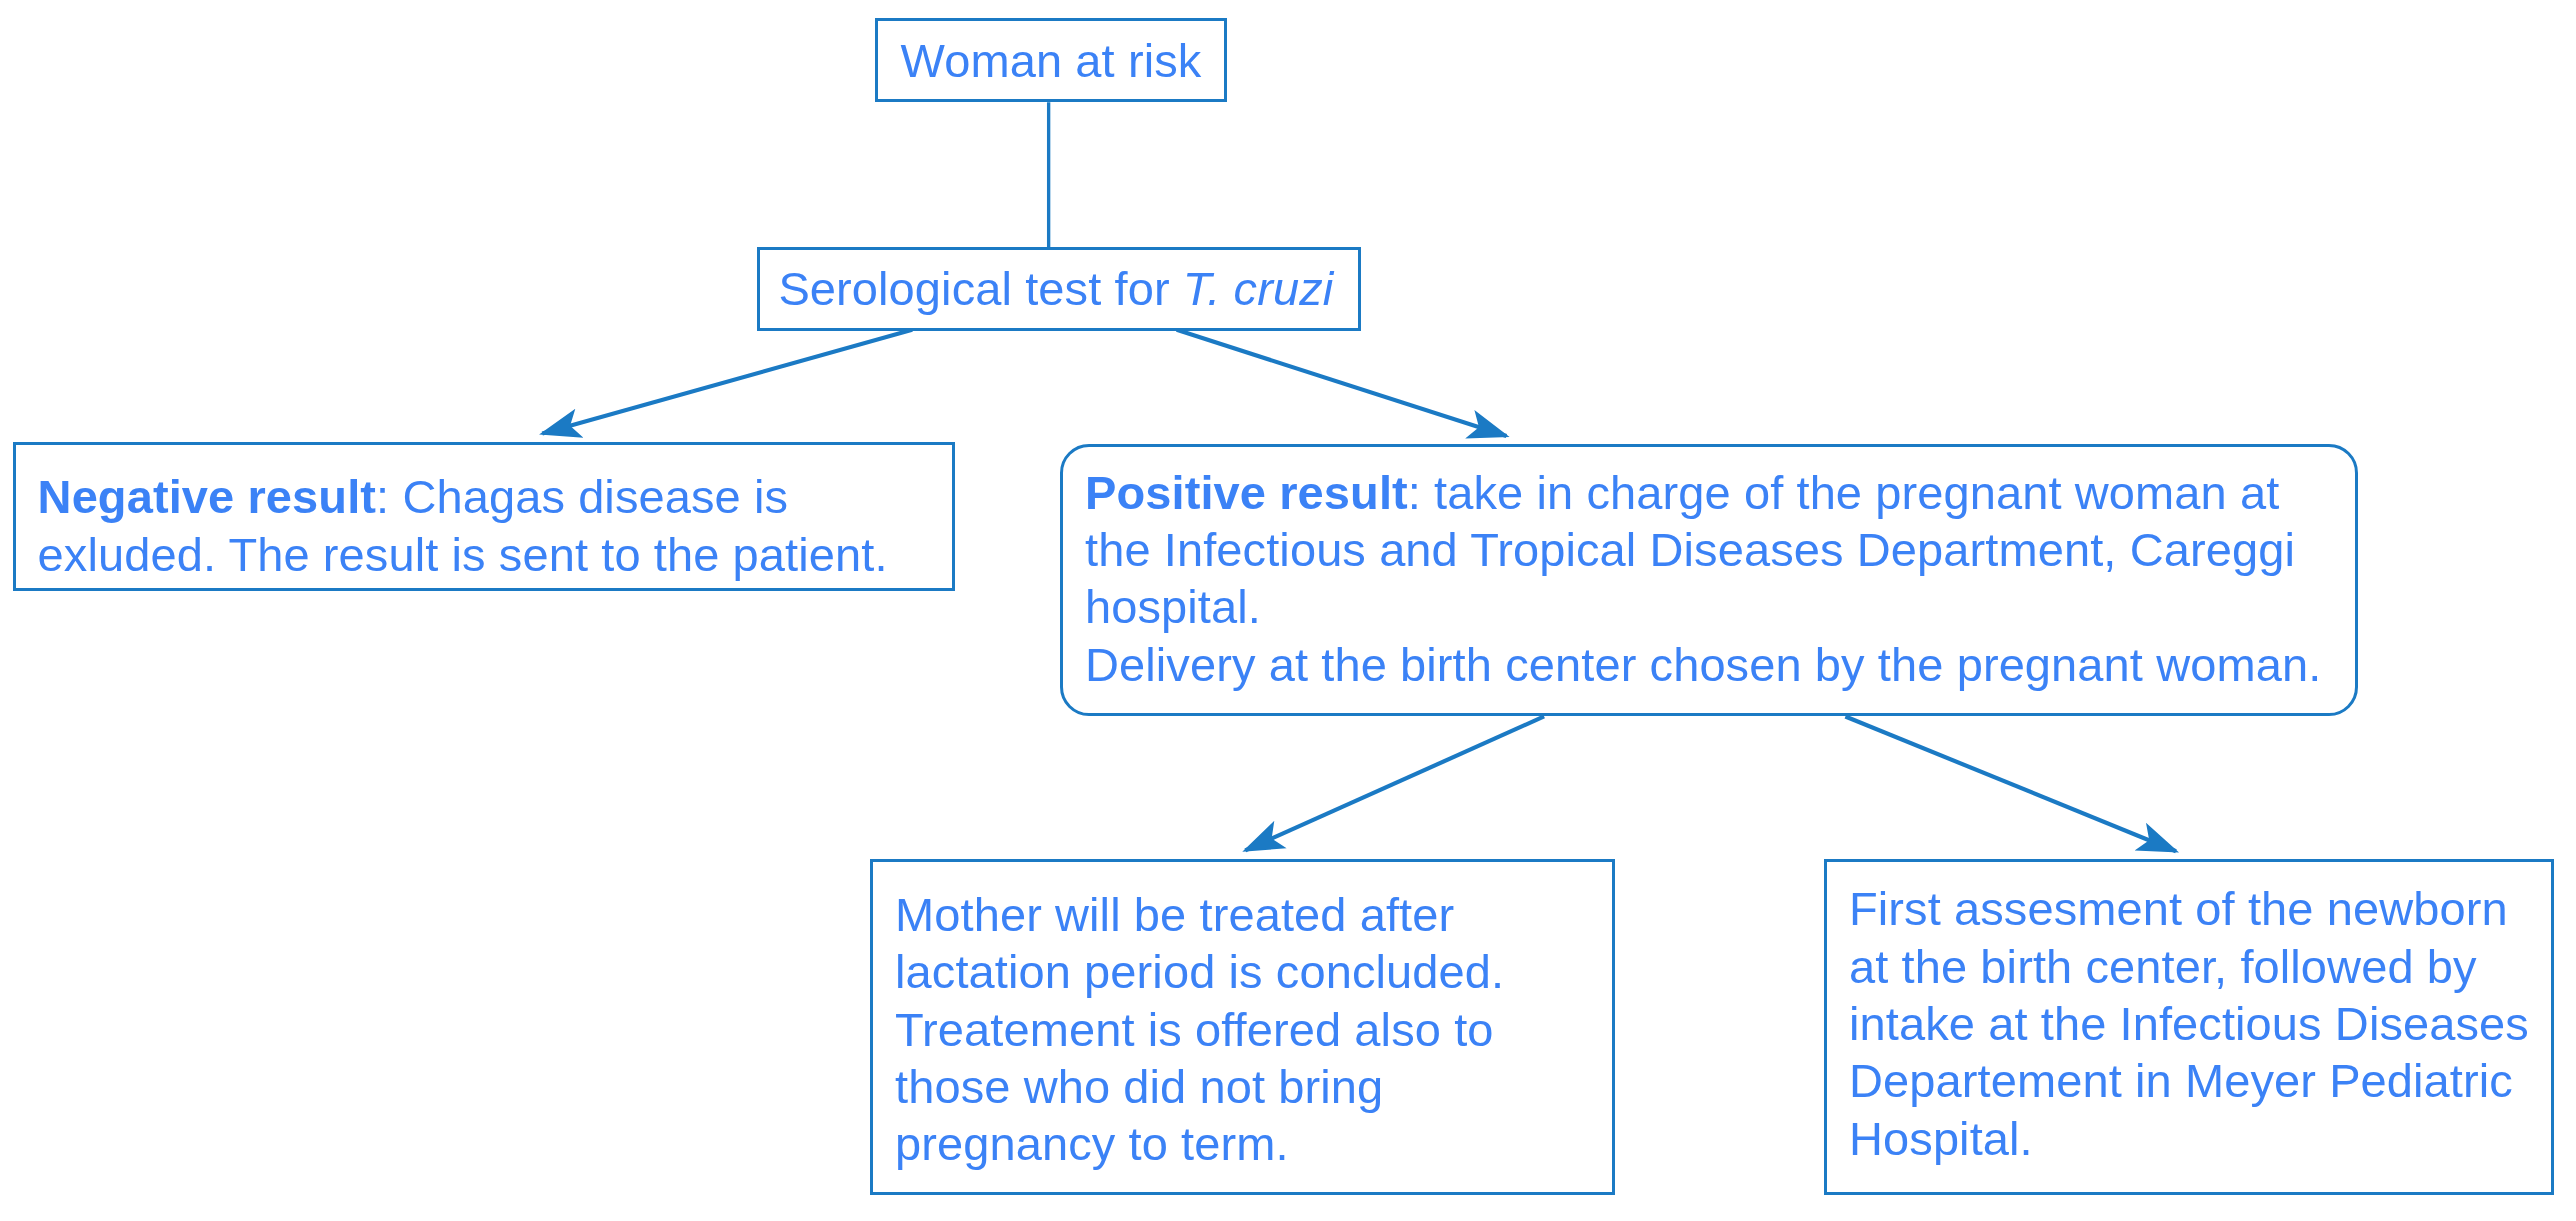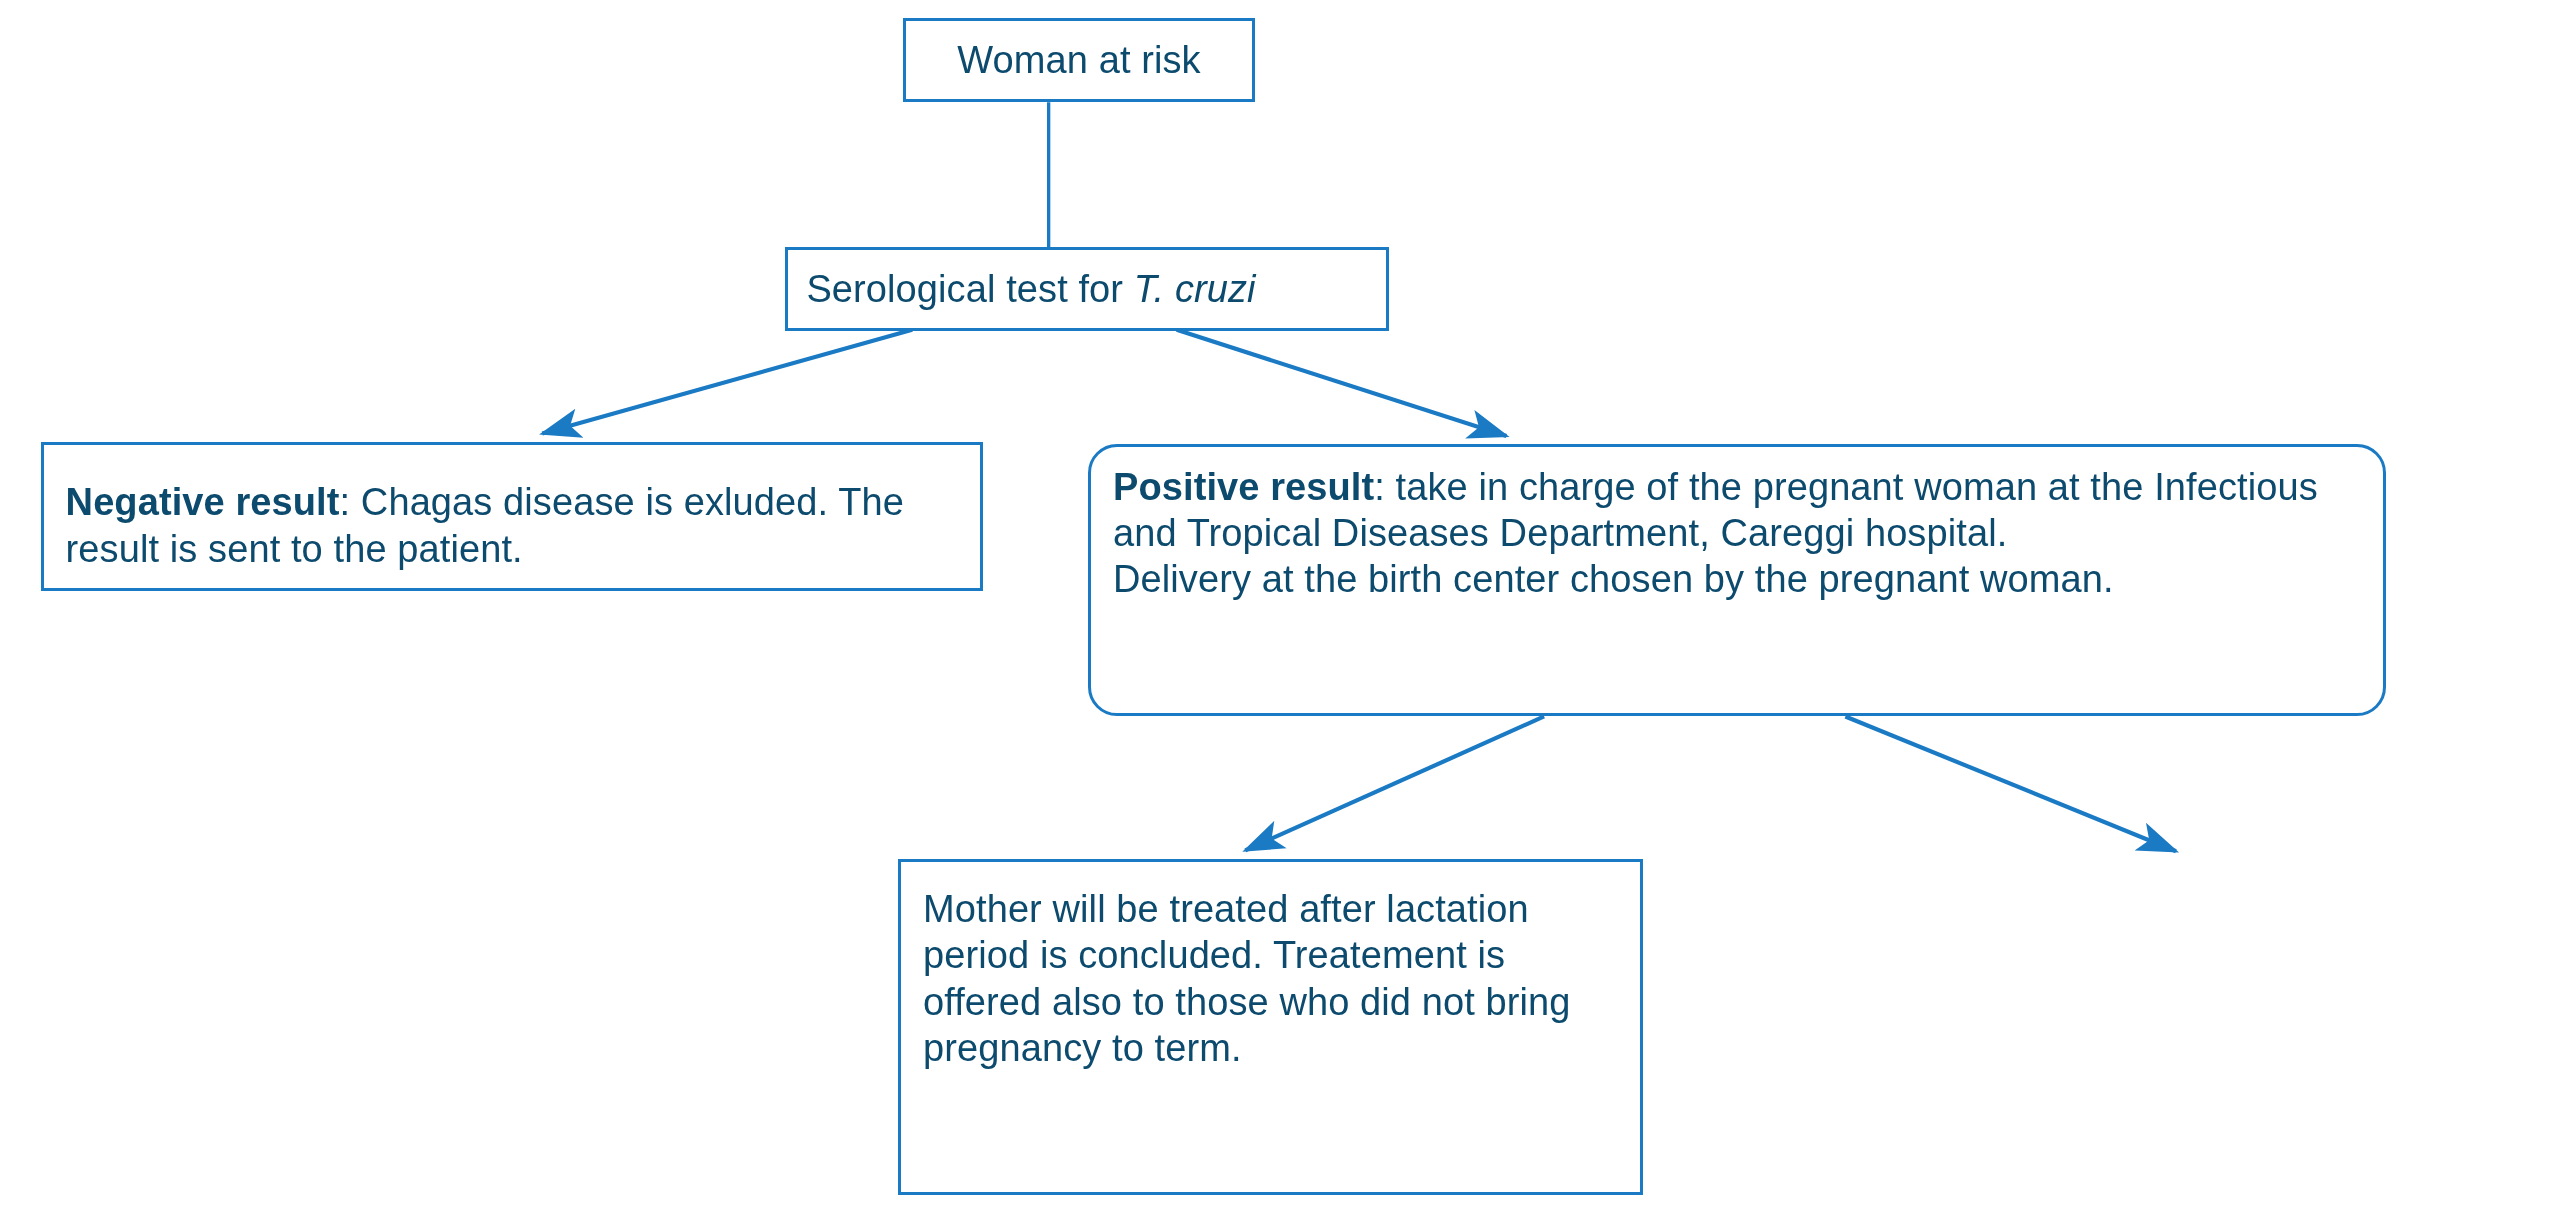--- a/index.html
+++ b/index.html
@@ -22,27 +22,26 @@
     top: 0;
     width: 2576px;
     height: 1222px;
     pointer-events: none;
   }
   .node {
     position: absolute;
     box-sizing: border-box;
     border: 3.3px solid #1B7AC4;
     background: #ffffff;
-    color: #0c4a6e;
+    color: #3b82f6;
     display: flex;
     align-items: center;
-    font-size: 38px;
+    font-size: 47px;
     line-height: 1.22;
     letter-spacing: 0.1px;
-    margin-left: 28px;
   }
   .node .txt {
     display: block;
     width: 100%;
     white-space: pre-line;
   }
   .node b { font-weight: 700; }
   .node i { font-style: italic; }
 
   
@@ -119,15 +118,18 @@
 
   <div class="node" id="node-positive-result">
     <span class="txt"><b>Positive result</b><span>: take in charge of the pregnant woman at the Infectious and Tropical Diseases Department, Careggi hospital.
 Delivery at the birth center chosen by the pregnant woman.</span></span>
   </div>
 
   <div class="node" id="node-mother-treatment">
     <span class="txt">Mother will be treated after lactation period is concluded. Treatement is offered also to those who did not bring pregnancy to term.</span>
   </div>
 
+  <div class="node" id="node-newborn-assessment">
+    <span class="txt">First assesment of the newborn at the birth center, followed by intake at the Infectious Diseases Departement in Meyer Pediatric Hospital.</span>
+  </div>
 
 </div>
 
 
 </body></html>

